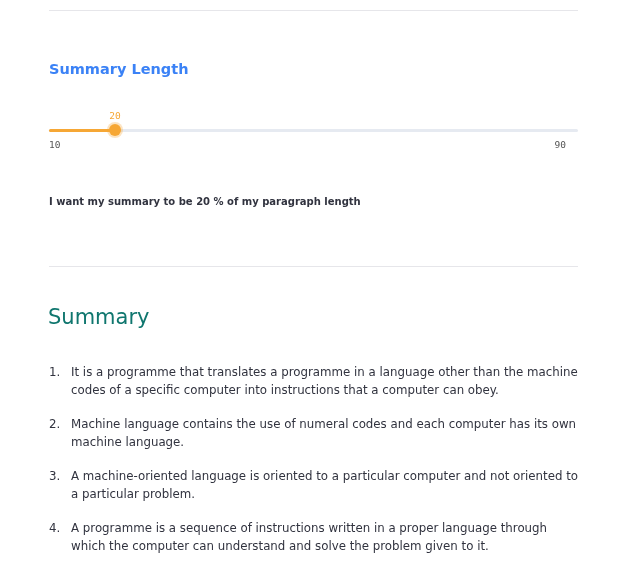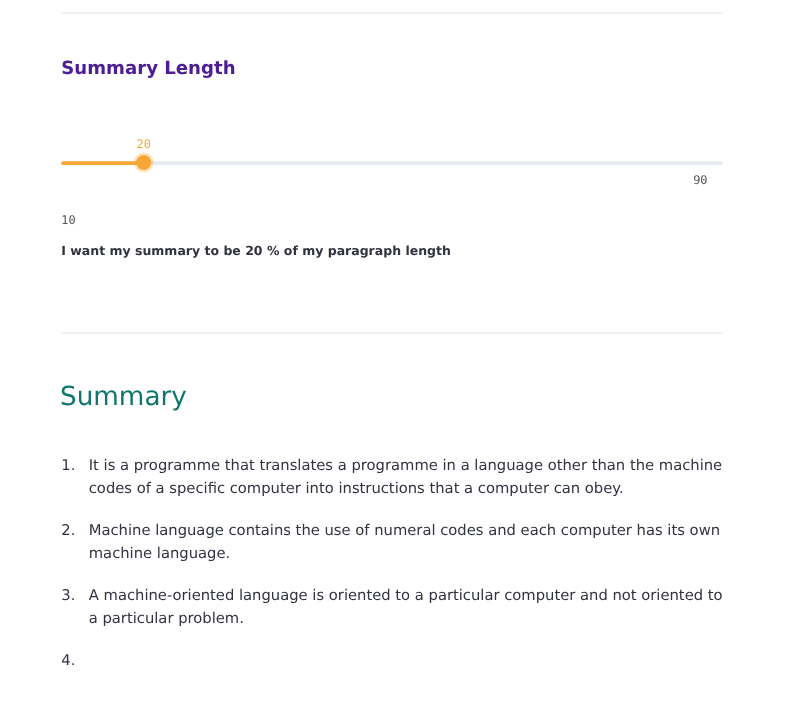--- a/index.html
+++ b/index.html
@@ -1,28 +1,28 @@
 <!DOCTYPE html>
 <html><head>
 <meta charset="utf-8">
 <style>
   html, body { margin:0; padding:0; background:#ffffff; }
   body { width:631px; height:573px; overflow:hidden; position:relative;
          font-family:"DejaVu Sans", sans-serif; color:#262730; }
   .hr { position:absolute; left:49px; width:529px; height:1px; background:#e6e6ea; }
-  .label-title { position:absolute; left:49px; top:47px; font-size:14.5px; font-weight:600; color:#4c1d95; }
+  .label-title { position:absolute; left:49px; top:61px; font-size:14.5px; font-weight:600; color:#3b82f6; }
   .slider { position:absolute; left:49px; top:110px; width:529px; height:40px; }
   .track { position:absolute; left:0; right:0; top:19px; height:3px; background:#e6eaf1; border-radius:2px; }
   .fill { position:absolute; left:0; top:19px; height:3px; background:#f6a735; border-radius:2px; }
   .thumb { position:absolute; top:14px; width:12px; height:12px; margin-left:-6px; border-radius:50%;
            background:#f6a735; box-shadow:0 0 0 2px rgba(246,167,53,0.3); cursor:pointer; }
   .thumb-val { position:absolute; top:0; transform:translateX(-50%); font-family:"DejaVu Sans Mono", monospace;
                font-size:9.5px; color:#f6a735; }
   .min, .max { position:absolute; top:29px; font-family:"DejaVu Sans Mono", monospace; font-size:9.5px; color:#555; }
-  .min { left:0;margin-top:32px; } .max { right:12px; }
+  .min { left:0; } .max { right:12px; }
   .statement { position:absolute; left:49px; top:196px; font-size:10px; font-weight:600; color:#31333f; }
   .summary-h { position:absolute; left:48px; top:305px; font-size:21px; font-weight:400; color:#0f766e; }
   ol.sum { position:absolute; left:49px; top:363px; width:530px; margin:0; padding:0; list-style:none; }
   ol.sum li { position:relative; padding-left:22px; font-size:11.8px; line-height:18px; color:#31333f; margin-bottom:16px; }
   ol.sum li .num { position:absolute; left:0; top:0; }
 </style>
 </head>
 <body>
 
 <div class="hr" style="top:10px;"></div>
@@ -41,14 +41,14 @@
 <div class="statement">I want my summary to be 20 % of my paragraph length</div>
 
 <div class="hr" style="top:266px;"></div>
 
 <div class="summary-h">Summary</div>
 
 <ol class="sum">
   <li><span class="num">1.</span><span>It is a programme that translates a programme in a language other than the machine codes of a specific computer into instructions that a computer can obey.</span></li>
   <li><span class="num">2.</span><span>Machine language contains the use of numeral codes and each computer has its own machine language.</span></li>
   <li><span class="num">3.</span><span>A machine-oriented language is oriented to a particular computer and not oriented to a particular problem.</span></li>
-  <li><span class="num">4.</span></li>
+  <li><span class="num">4.</span><span>A programme is a sequence of instructions written in a proper language through which the computer can understand and solve the problem given to it.</span></li>
 </ol>
 
 </body></html>

